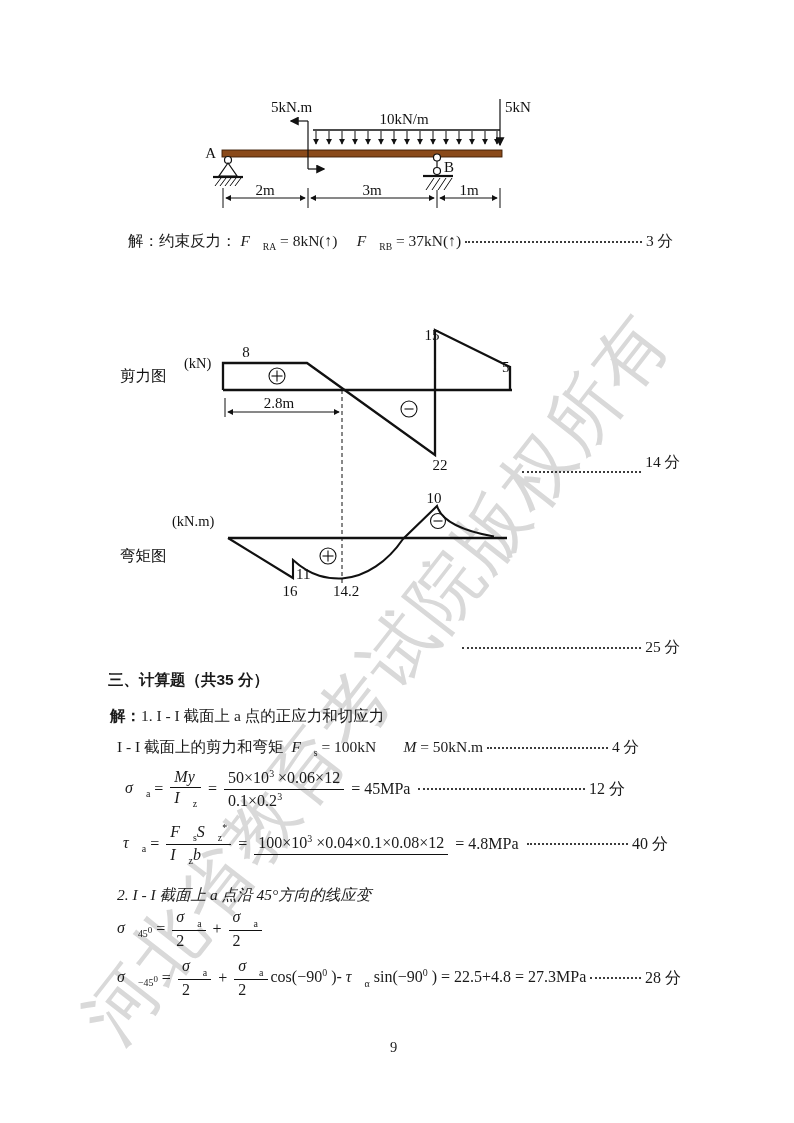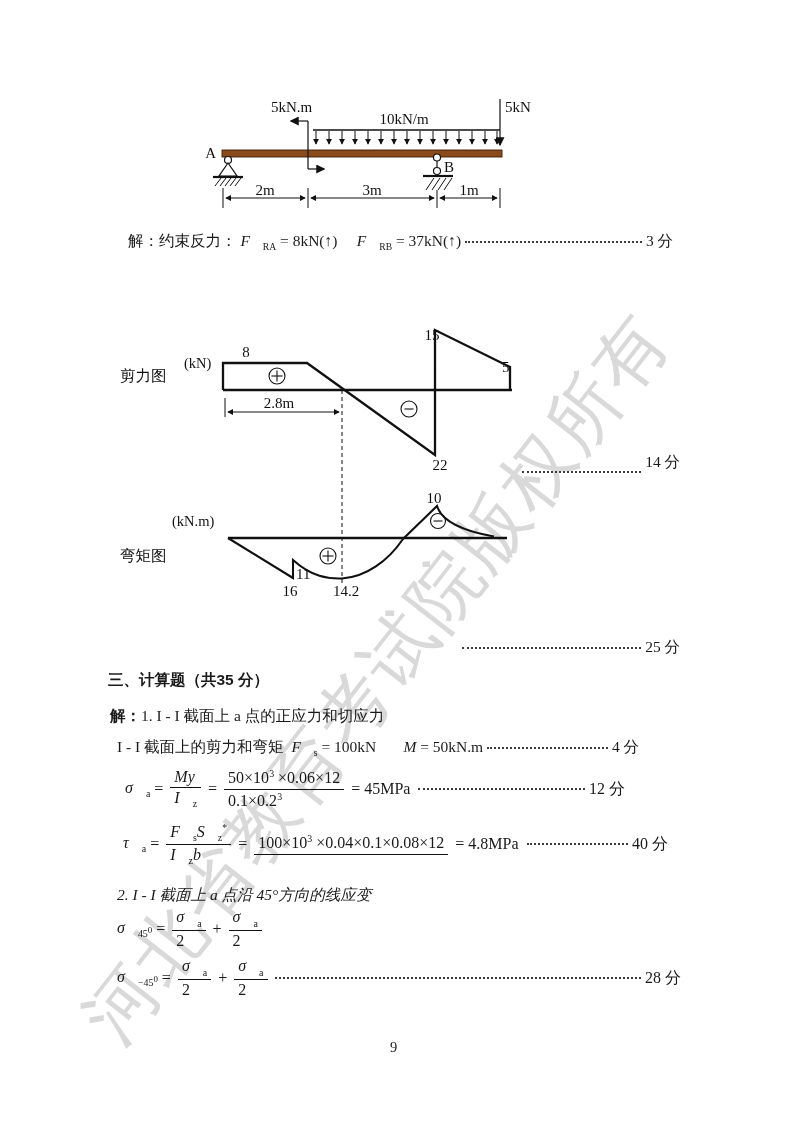--- a/index.html
+++ b/index.html
@@ -261,19 +261,20 @@
     <span class="op">=</span>
     <span class="frac">
       <span class="fn"><i>σ</i><sub>a</sub></span>
       <span class="fd">2</span>
     </span>
     <span class="op">+</span>
     <span class="frac">
       <span class="fn"><i>σ</i><sub>a</sub></span>
       <span class="fd">2</span>
     </span>
+    <span>cos(−90<sup>0</sup> )- <i>τ</i><sub>α</sub> sin(−90<sup>0</sup> ) = 22.5+4.8 = 27.3MPa</span>
     <span class="dots"></span>
     <span>28 分</span>
   </div>
 
   <div class="lay pgnum" style="left:390px;top:1039px;">9</div>
 
 </div>
 
 </body></html>

